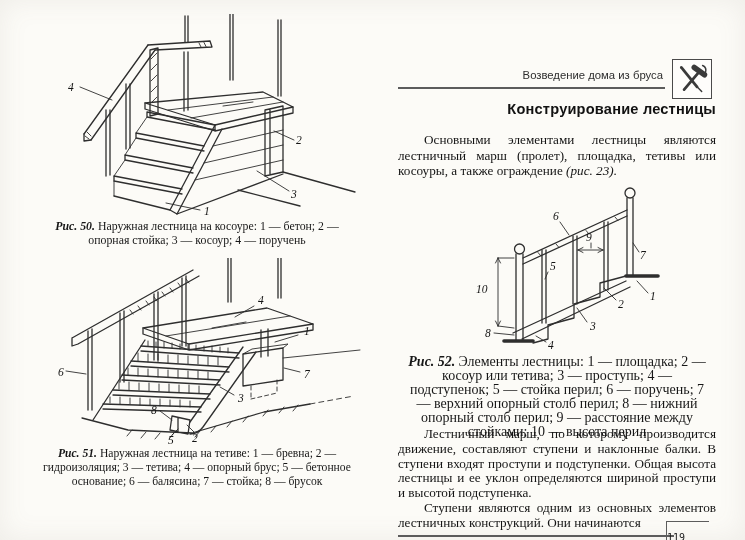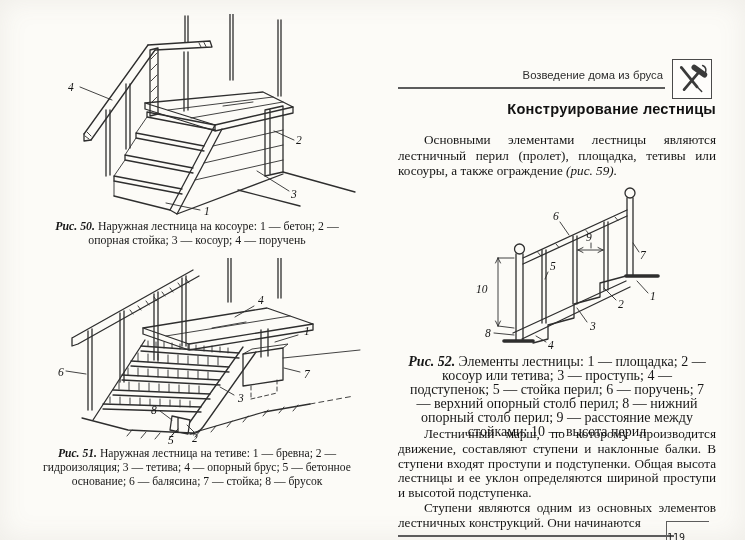--- a/index.html
+++ b/index.html
@@ -189,21 +189,21 @@
           <path d="M12 32 L28 13" stroke-width="3"></path>
           <path d="M23 8 L34 16" stroke-width="6"></path>
           <path d="M32 6 Q37 8 35 14" stroke-width="1.6"></path>
         </g>
       </svg>
     </div>
 
     <div class="title">Конструирование лестницы</div>
 
     <div class="body-p" style="top:84px;">
-      <p><span>Основными элементами лестницы являются лестничный перил (пролет), площадка, тетивы или косоуры, а также ограждение </span><span class="fig-ref">(рис. 59).</span></p>
+      <p><span>Основными элементами лестницы являются лестничный марш (пролет), площадка, тетивы или косоуры, а также ограждение </span><span class="fig-ref">(рис. 23).</span></p>
     </div>
 
     <div class="fig" style="left:36px;top:138px;">
       <svg width="250" height="168" viewBox="0 0 250 168">
         <g class="lineart">
 
           <circle cx="85.5" cy="63" r="5"></circle>
           <path d="M82 68 V155 M89 68 V155"></path>
           <path class="thick" d="M70 155 L99 155"></path>
 

